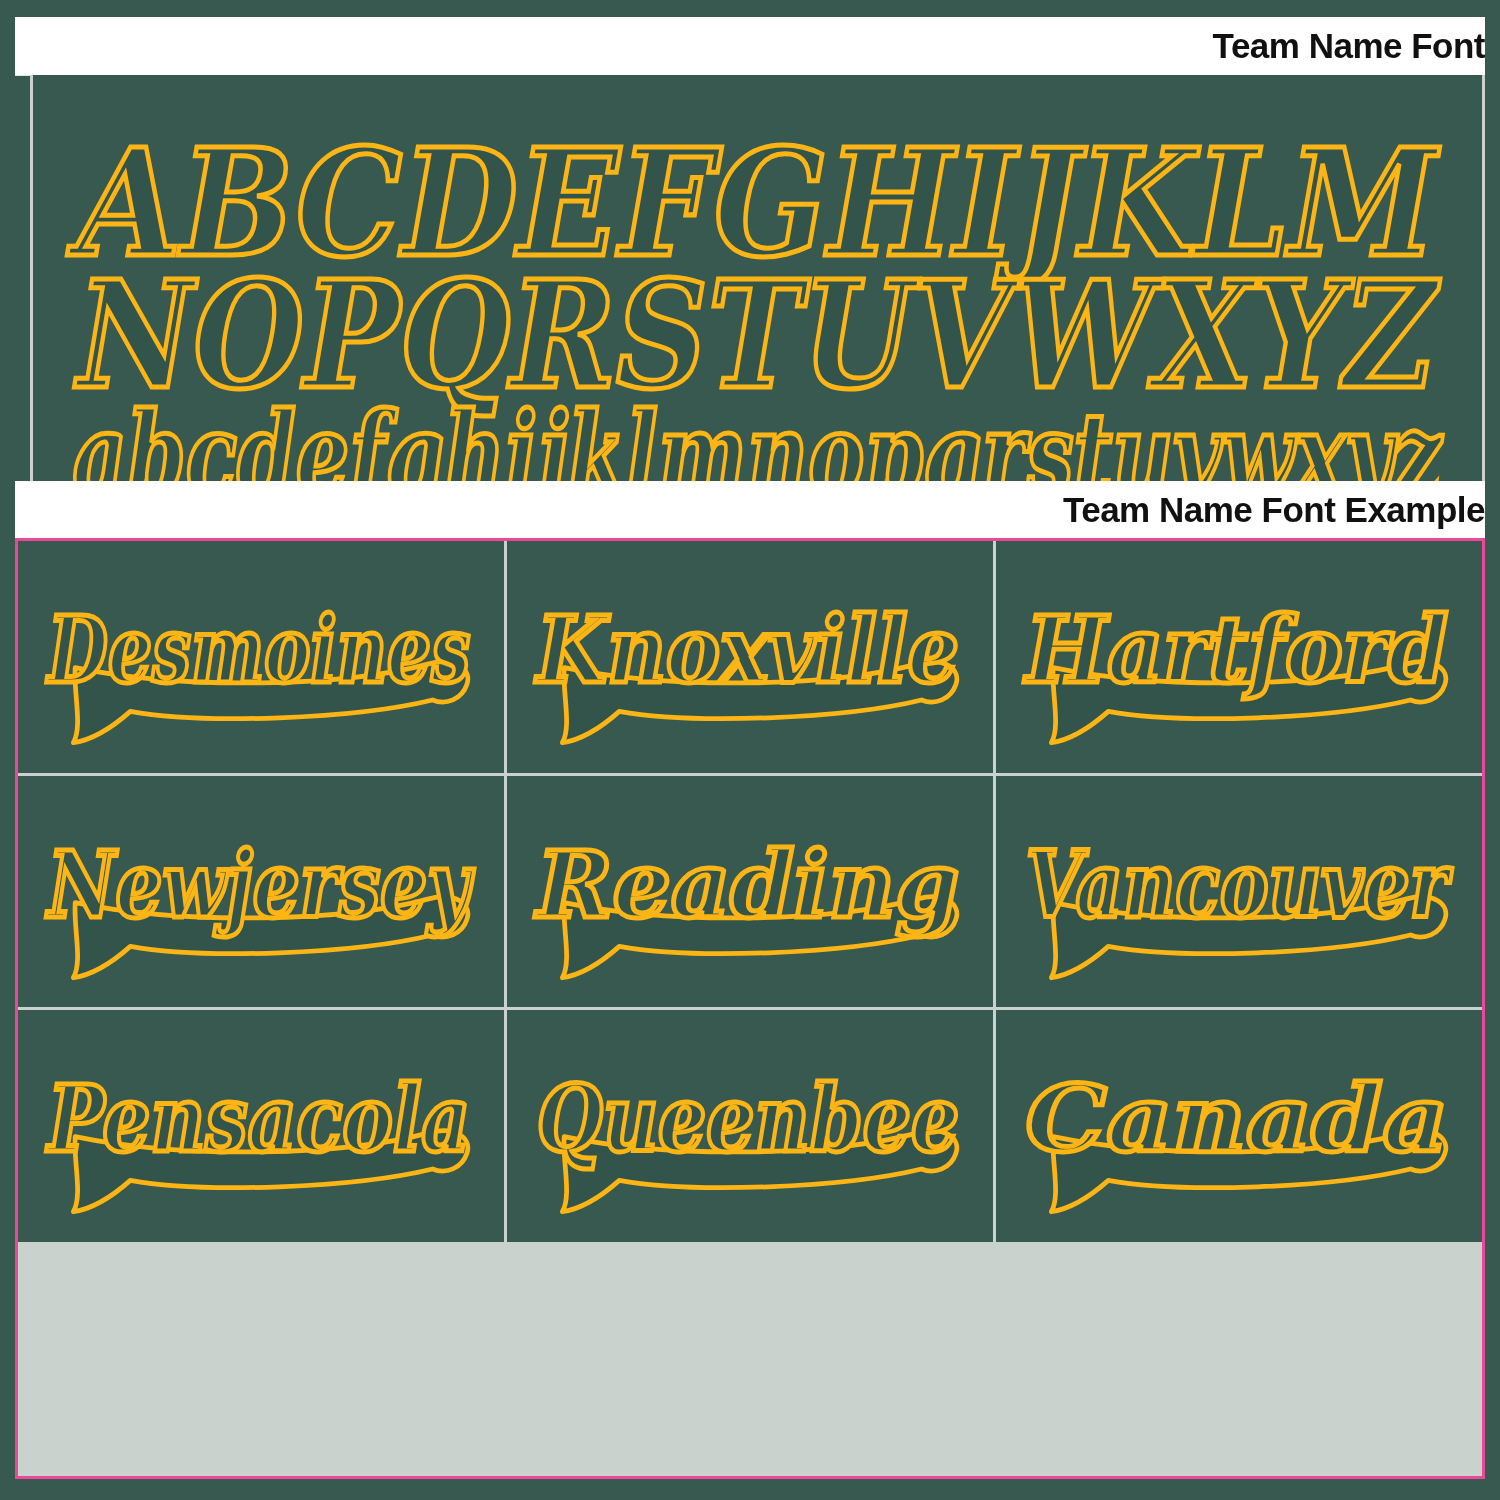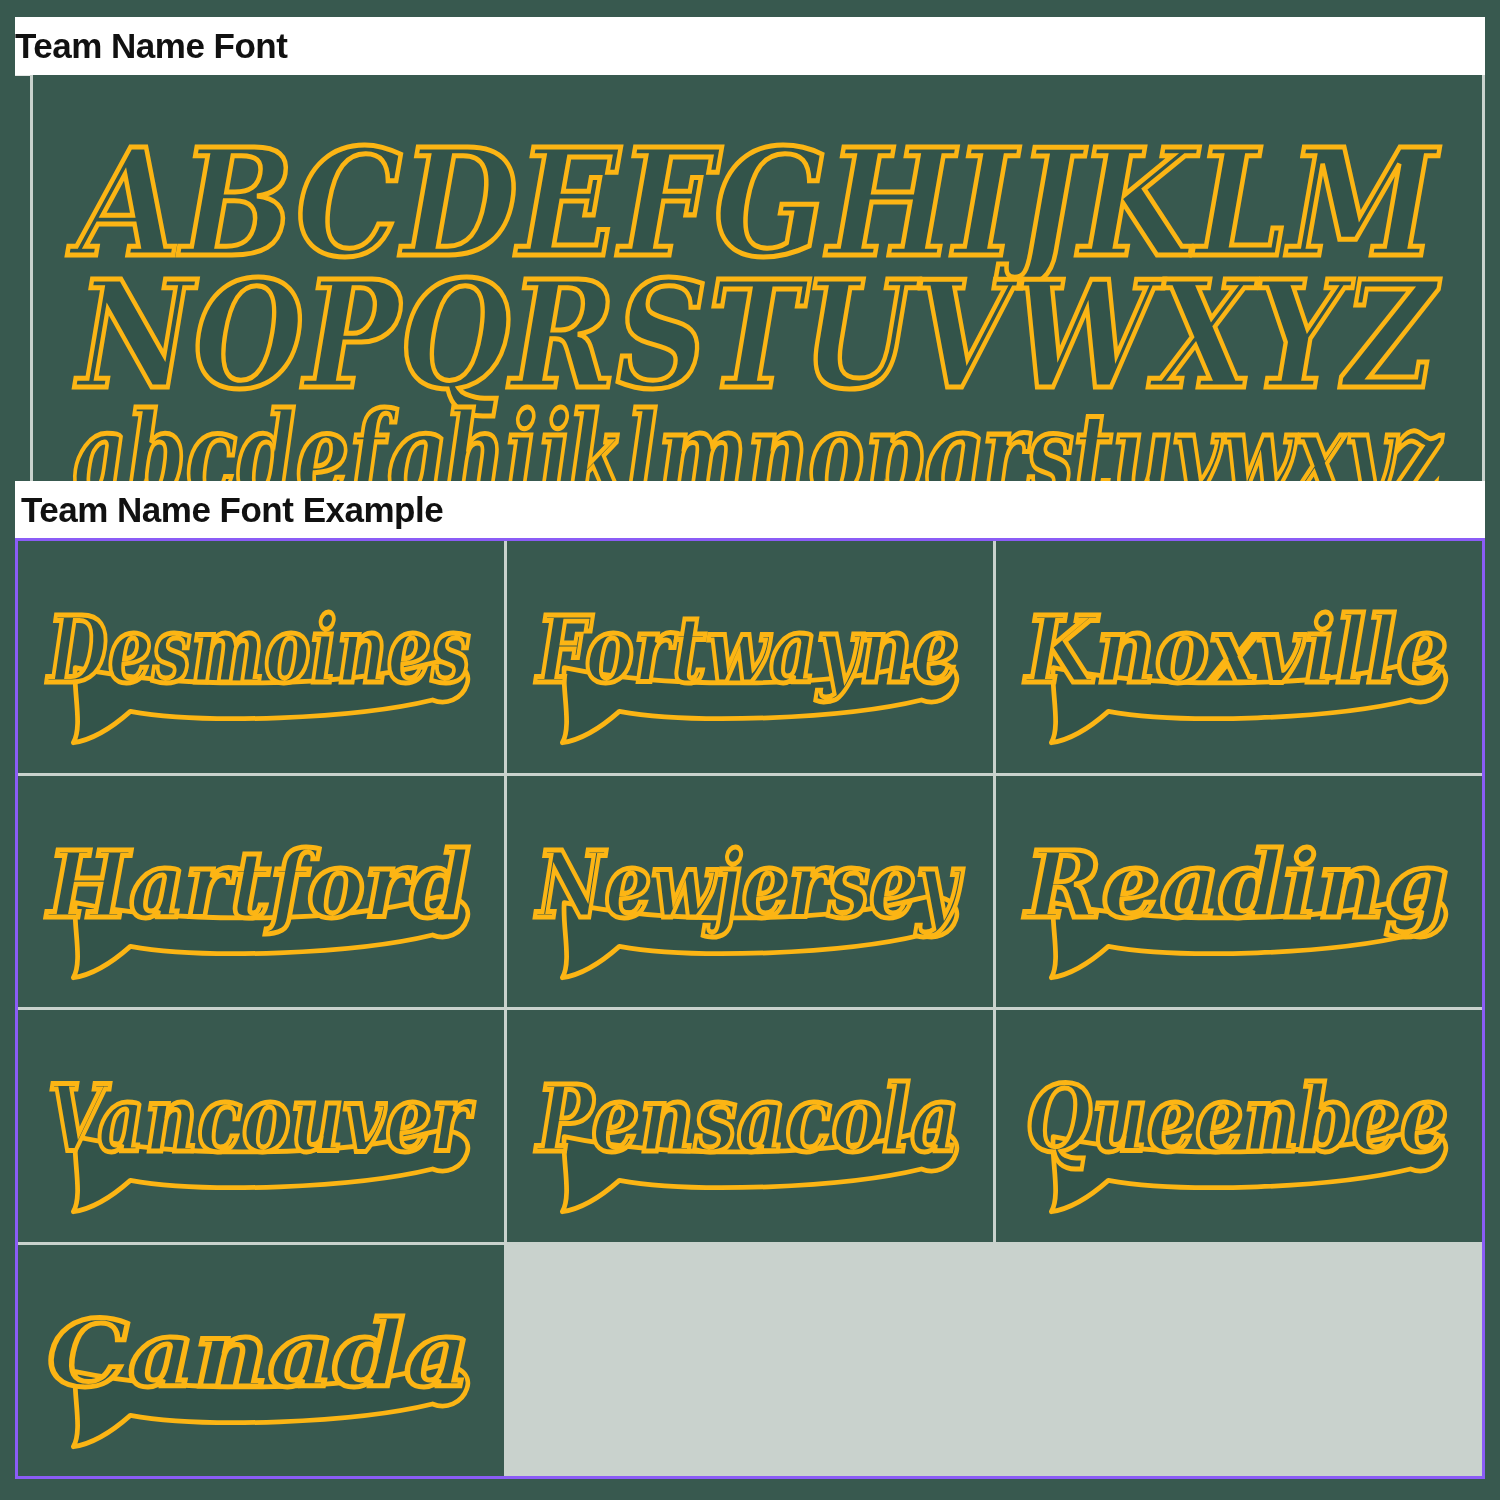--- a/index.html
+++ b/index.html
@@ -16,21 +16,21 @@
   }
 
   
   .title-bar {
     position: absolute;
     left: 15px;
     right: 15px;
     background: #FFFFFF;
     display: flex;
     align-items: center;
-    justify-content: flex-start;
+    justify-content: flex-end;
     border-bottom: 1px solid #E4E7E5;
   }
   .title-bar.top    { top: 17px;  height: 58px; }
   .title-bar.middle { top: 481px; height: 57px; padding-left: 6px; }
   .title-text {
     color: #111111;
     font-size: 35px;
     font-weight: bold;
     letter-spacing: -0.5px;
     white-space: nowrap;
@@ -72,21 +72,21 @@
     position: absolute;
     left: 15px;
     right: 15px;
     top: 538px;
     bottom: 21px;
     display: grid;
     grid-template-columns: repeat(3, 1fr);
     grid-template-rows: repeat(4, 1fr);
     gap: 3px;
     background: #C9D2CD;          
-    border: 3px solid #8b5cf6;
+    border: 3px solid #ec4899;
   }
   .cell {
     background: #38594F;
     overflow: hidden;
     display: flex;
     align-items: center;
     justify-content: center;
   }
   .name-svg {
     width: 100%;
@@ -146,26 +146,20 @@
 
 <div class="example-grid">
 
   <div class="cell">
     <svg class="name-svg" viewBox="0 0 489 233" preserveAspectRatio="xMidYMid meet" overflow="hidden">
       <use href="#swoosh" x="25" y="112" width="440" height="96"></use>
       <text class="name-text" x="30" y="142" textLength="425" lengthAdjust="spacingAndGlyphs">Desmoines</text>
     </svg>
   </div>
 
-  <div class="cell">
-    <svg class="name-svg" viewBox="0 0 489 233" preserveAspectRatio="xMidYMid meet" overflow="hidden">
-      <use href="#swoosh" x="25" y="112" width="440" height="96"></use>
-      <text class="name-text" x="30" y="142" textLength="425" lengthAdjust="spacingAndGlyphs">Fortwayne</text>
-    </svg>
-  </div>
 
   <div class="cell">
     <svg class="name-svg" viewBox="0 0 489 233" preserveAspectRatio="xMidYMid meet" overflow="hidden">
       <use href="#swoosh" x="25" y="112" width="440" height="96"></use>
       <text class="name-text" x="30" y="142" textLength="425" lengthAdjust="spacingAndGlyphs">Knoxville</text>
     </svg>
   </div>
 
   <div class="cell">
     <svg class="name-svg" viewBox="0 0 489 233" preserveAspectRatio="xMidYMid meet" overflow="hidden">

